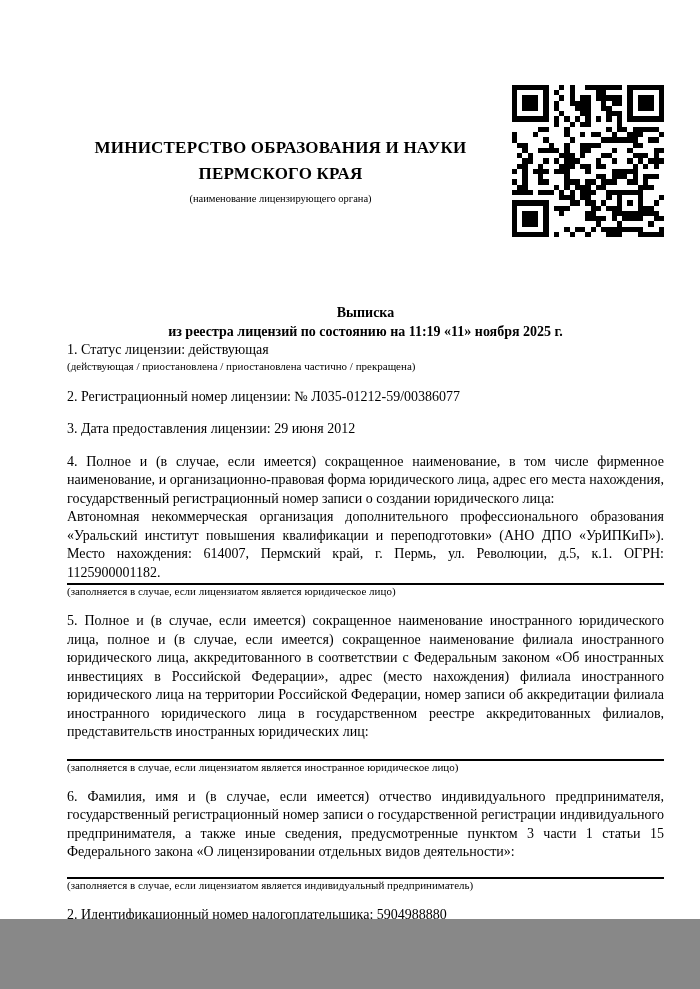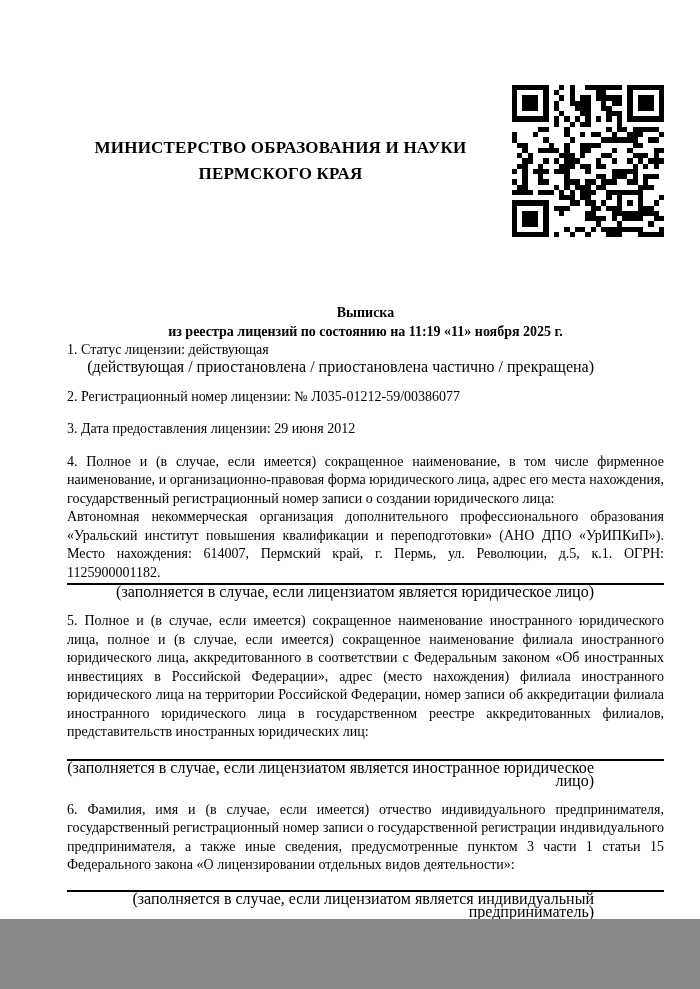--- a/index.html
+++ b/index.html
@@ -43,23 +43,23 @@
   .qr-box svg { display: block; width: 152px; height: 152px; }
 
   .title-block { margin-top: 67px; text-align: center; font-weight: bold; }
 
   .item { text-align: justify; }
   .m30 { }
   .m15 { margin-top: 15px; }
   .m14 { margin-top: 14px; }
 
   .note {
-    font-size: 16px;
+    font-size: 11px;
     line-height: 13px;
-    text-align: right;
+    text-align: left;
     margin-right: 70px;
   }
   .rule {
     border-top: 2px solid #000000;
     height: 0;
     margin-top: 1px;
   }
   .rule.gap-above { margin-top: 15px; }
   .blank-field-line { height: 16px; }
 
@@ -74,20 +74,21 @@
 </style>
 </head>
 <body>
 
 <div class="page">
   <div class="content">
 
     <div class="header-row">
       <div class="header-text">
         <div class="ministry-name">МИНИСТЕРСТВО ОБРАЗОВАНИЯ И НАУКИ ПЕРМСКОГО КРАЯ</div>
+        <div class="authority-caption">(наименование лицензирующего органа)</div>
       </div>
       <div class="qr-box">
           <svg viewBox="0 0 29 29" shape-rendering="crispEdges" xmlns="http://www.w3.org/2000/svg">
             <rect width="29" height="29" fill="#ffffff"></rect>
             <g fill="#000000">
               <rect x="0" y="0" width="1" height="1"></rect>
               <rect x="1" y="0" width="1" height="1"></rect>
               <rect x="2" y="0" width="1" height="1"></rect>
               <rect x="3" y="0" width="1" height="1"></rect>
               <rect x="4" y="0" width="1" height="1"></rect>

